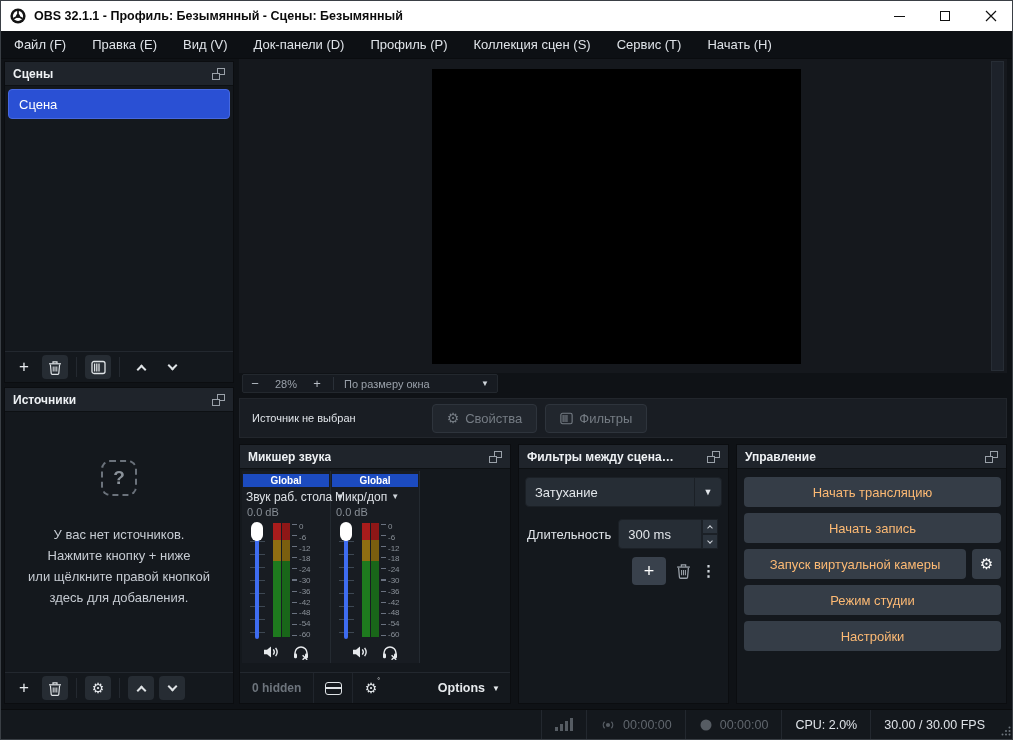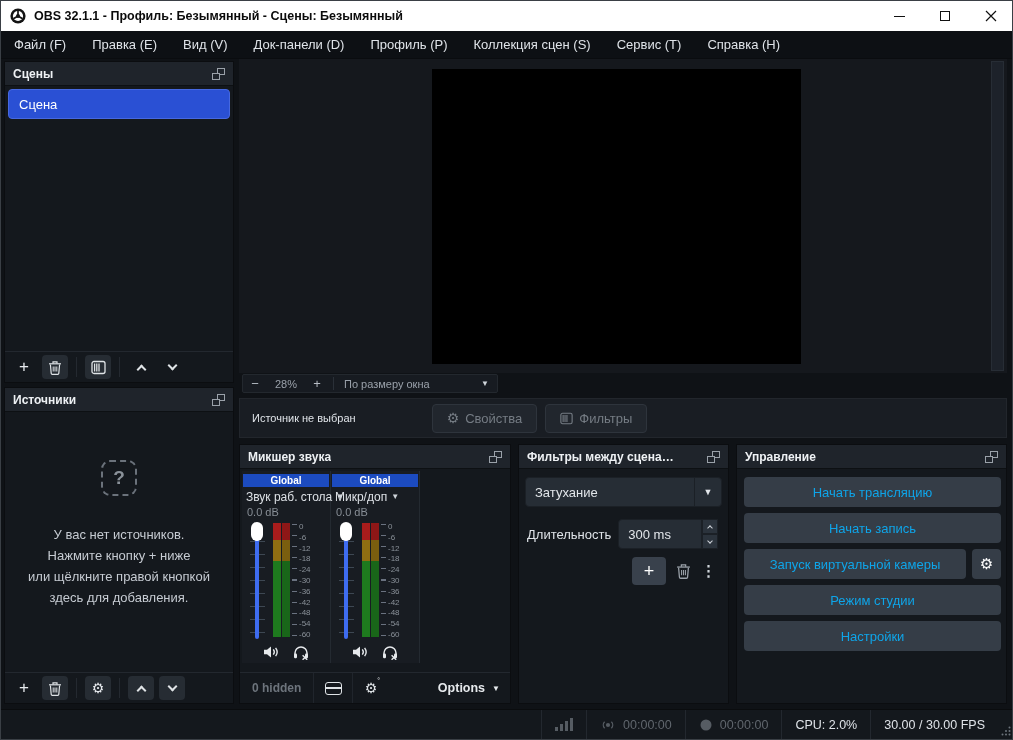--- a/index.html
+++ b/index.html
@@ -150,21 +150,21 @@
   .chev-s.down { transform:rotate(45deg); margin-bottom:2px; }
   .tr-actions { position:absolute; top:112px; left:0; right:12px; height:28px; display:flex;
                 justify-content:flex-end; align-items:center; gap:10px; }
   .plus-btn { width:34px; height:28px; background:#39414c; border:none; border-radius:4px; color:#fff;
               font-size:18px; cursor:pointer; display:flex; align-items:center; justify-content:center; }
   .flat-btn { background:none; border:none; cursor:pointer; display:flex; align-items:center; }
   .dots { color:#cfd4da; font-size:15px; font-weight:bold; }
 
   
   .ctl-btn { position:absolute; left:7px; width:257px; height:30px; background:#353d47; border:none;
-             border-radius:4px; color:#0ea5e9; font-size:13px; cursor:pointer; }
+             border-radius:4px; color:#fdba74; font-size:13px; cursor:pointer; }
   .ctl-btn.narrow { width:222px; }
   .vc-gear { position:absolute; left:235px; width:29px; height:30px; background:#353d47; border:none;
              border-radius:4px; color:#fff; font-size:15px; cursor:pointer; }
 
   
   .statusbar { position:absolute; left:0; bottom:0; width:1013px; height:30px; background:#14181d;
                border-top:1px solid #0a0c0e; display:flex; align-items:stretch; justify-content:flex-end; }
   .szone { display:flex; align-items:center; justify-content:center; gap:7px; border-left:1px solid #23282f;
            padding:0 13px; }
   .szone.dim { color:#60666d; } .szone.bright { color:#dfe3e8; }
@@ -204,21 +204,21 @@
   </div>
 
   <div class="menubar">
     <button class="menu-item">Файл (F)</button>
     <button class="menu-item">Правка (E)</button>
     <button class="menu-item">Вид (V)</button>
     <button class="menu-item">Док-панели (D)</button>
     <button class="menu-item">Профиль (P)</button>
     <button class="menu-item">Коллекция сцен (S)</button>
     <button class="menu-item">Сервис (T)</button>
-    <button class="menu-item">Справка (H)</button>
+    <button class="menu-item">Начать (H)</button>
   </div>
 
   <div class="dock" style="left:3px; top:60px; width:230px; height:322px;">
     <div class="dock-header">
       <span class="dock-title">Сцены</span>
       <span class="float-ico">
           <i class="f"></i>
           <i class="b"></i>
         </span>
     </div>

